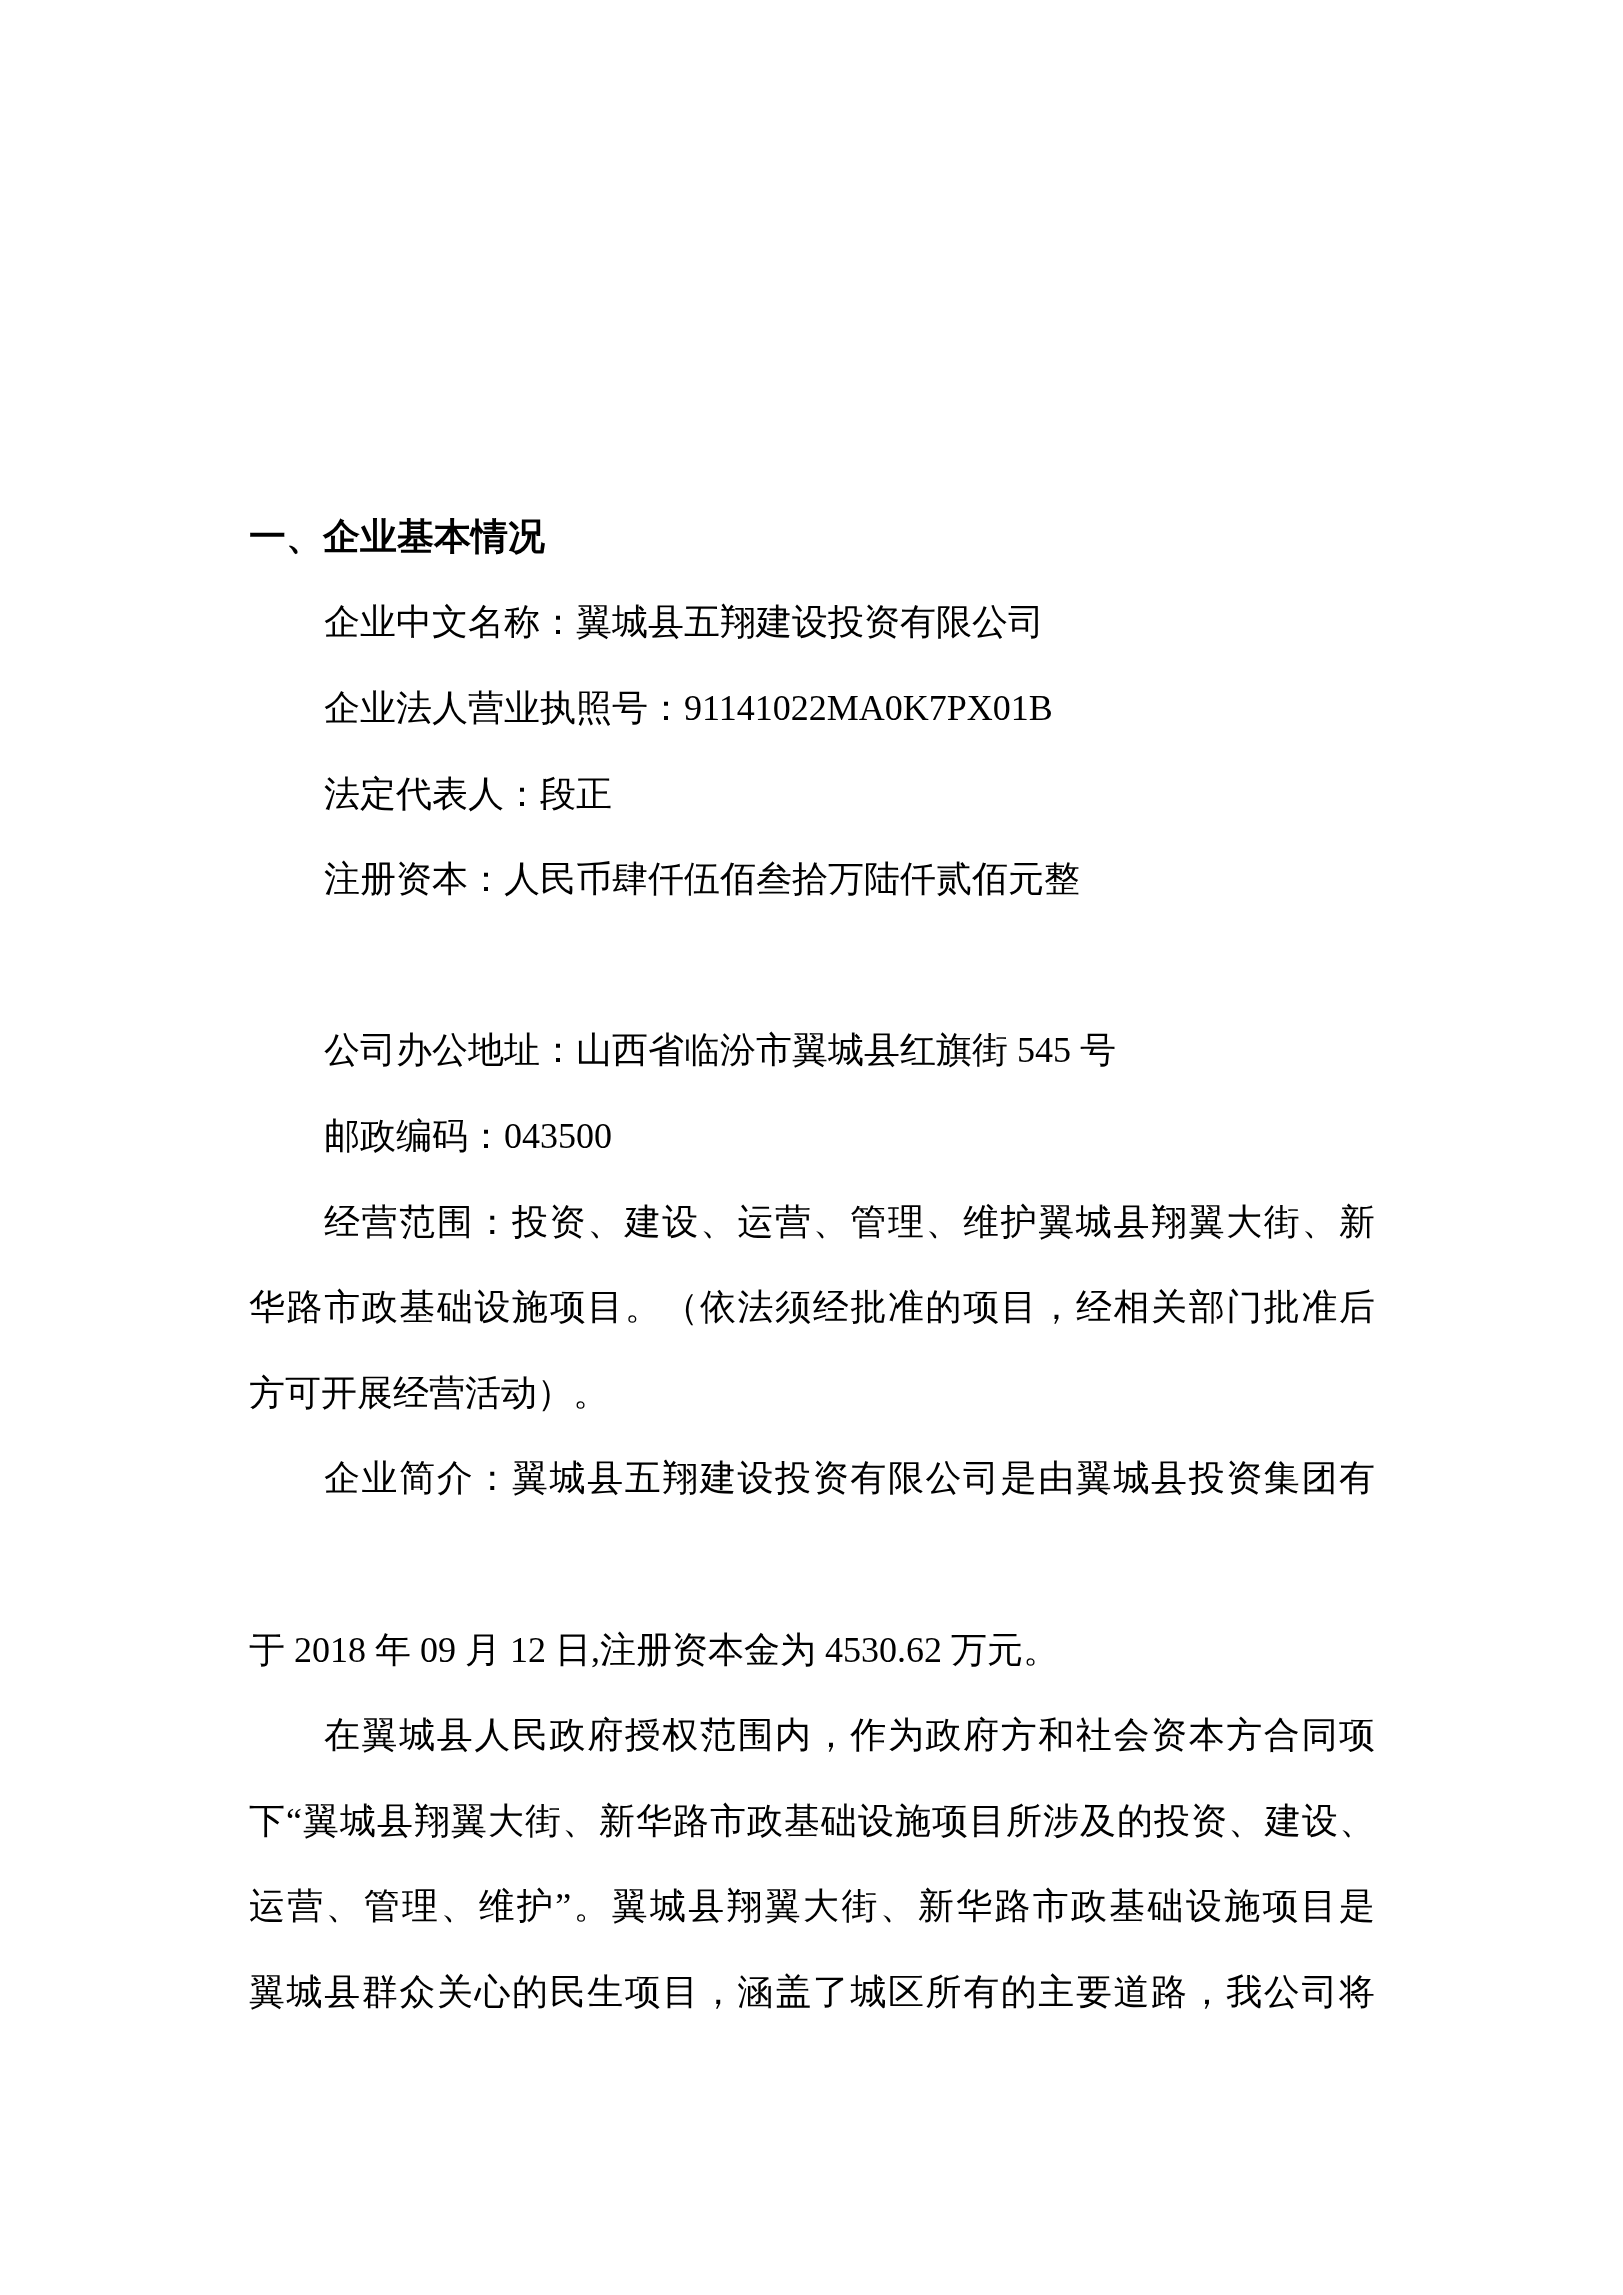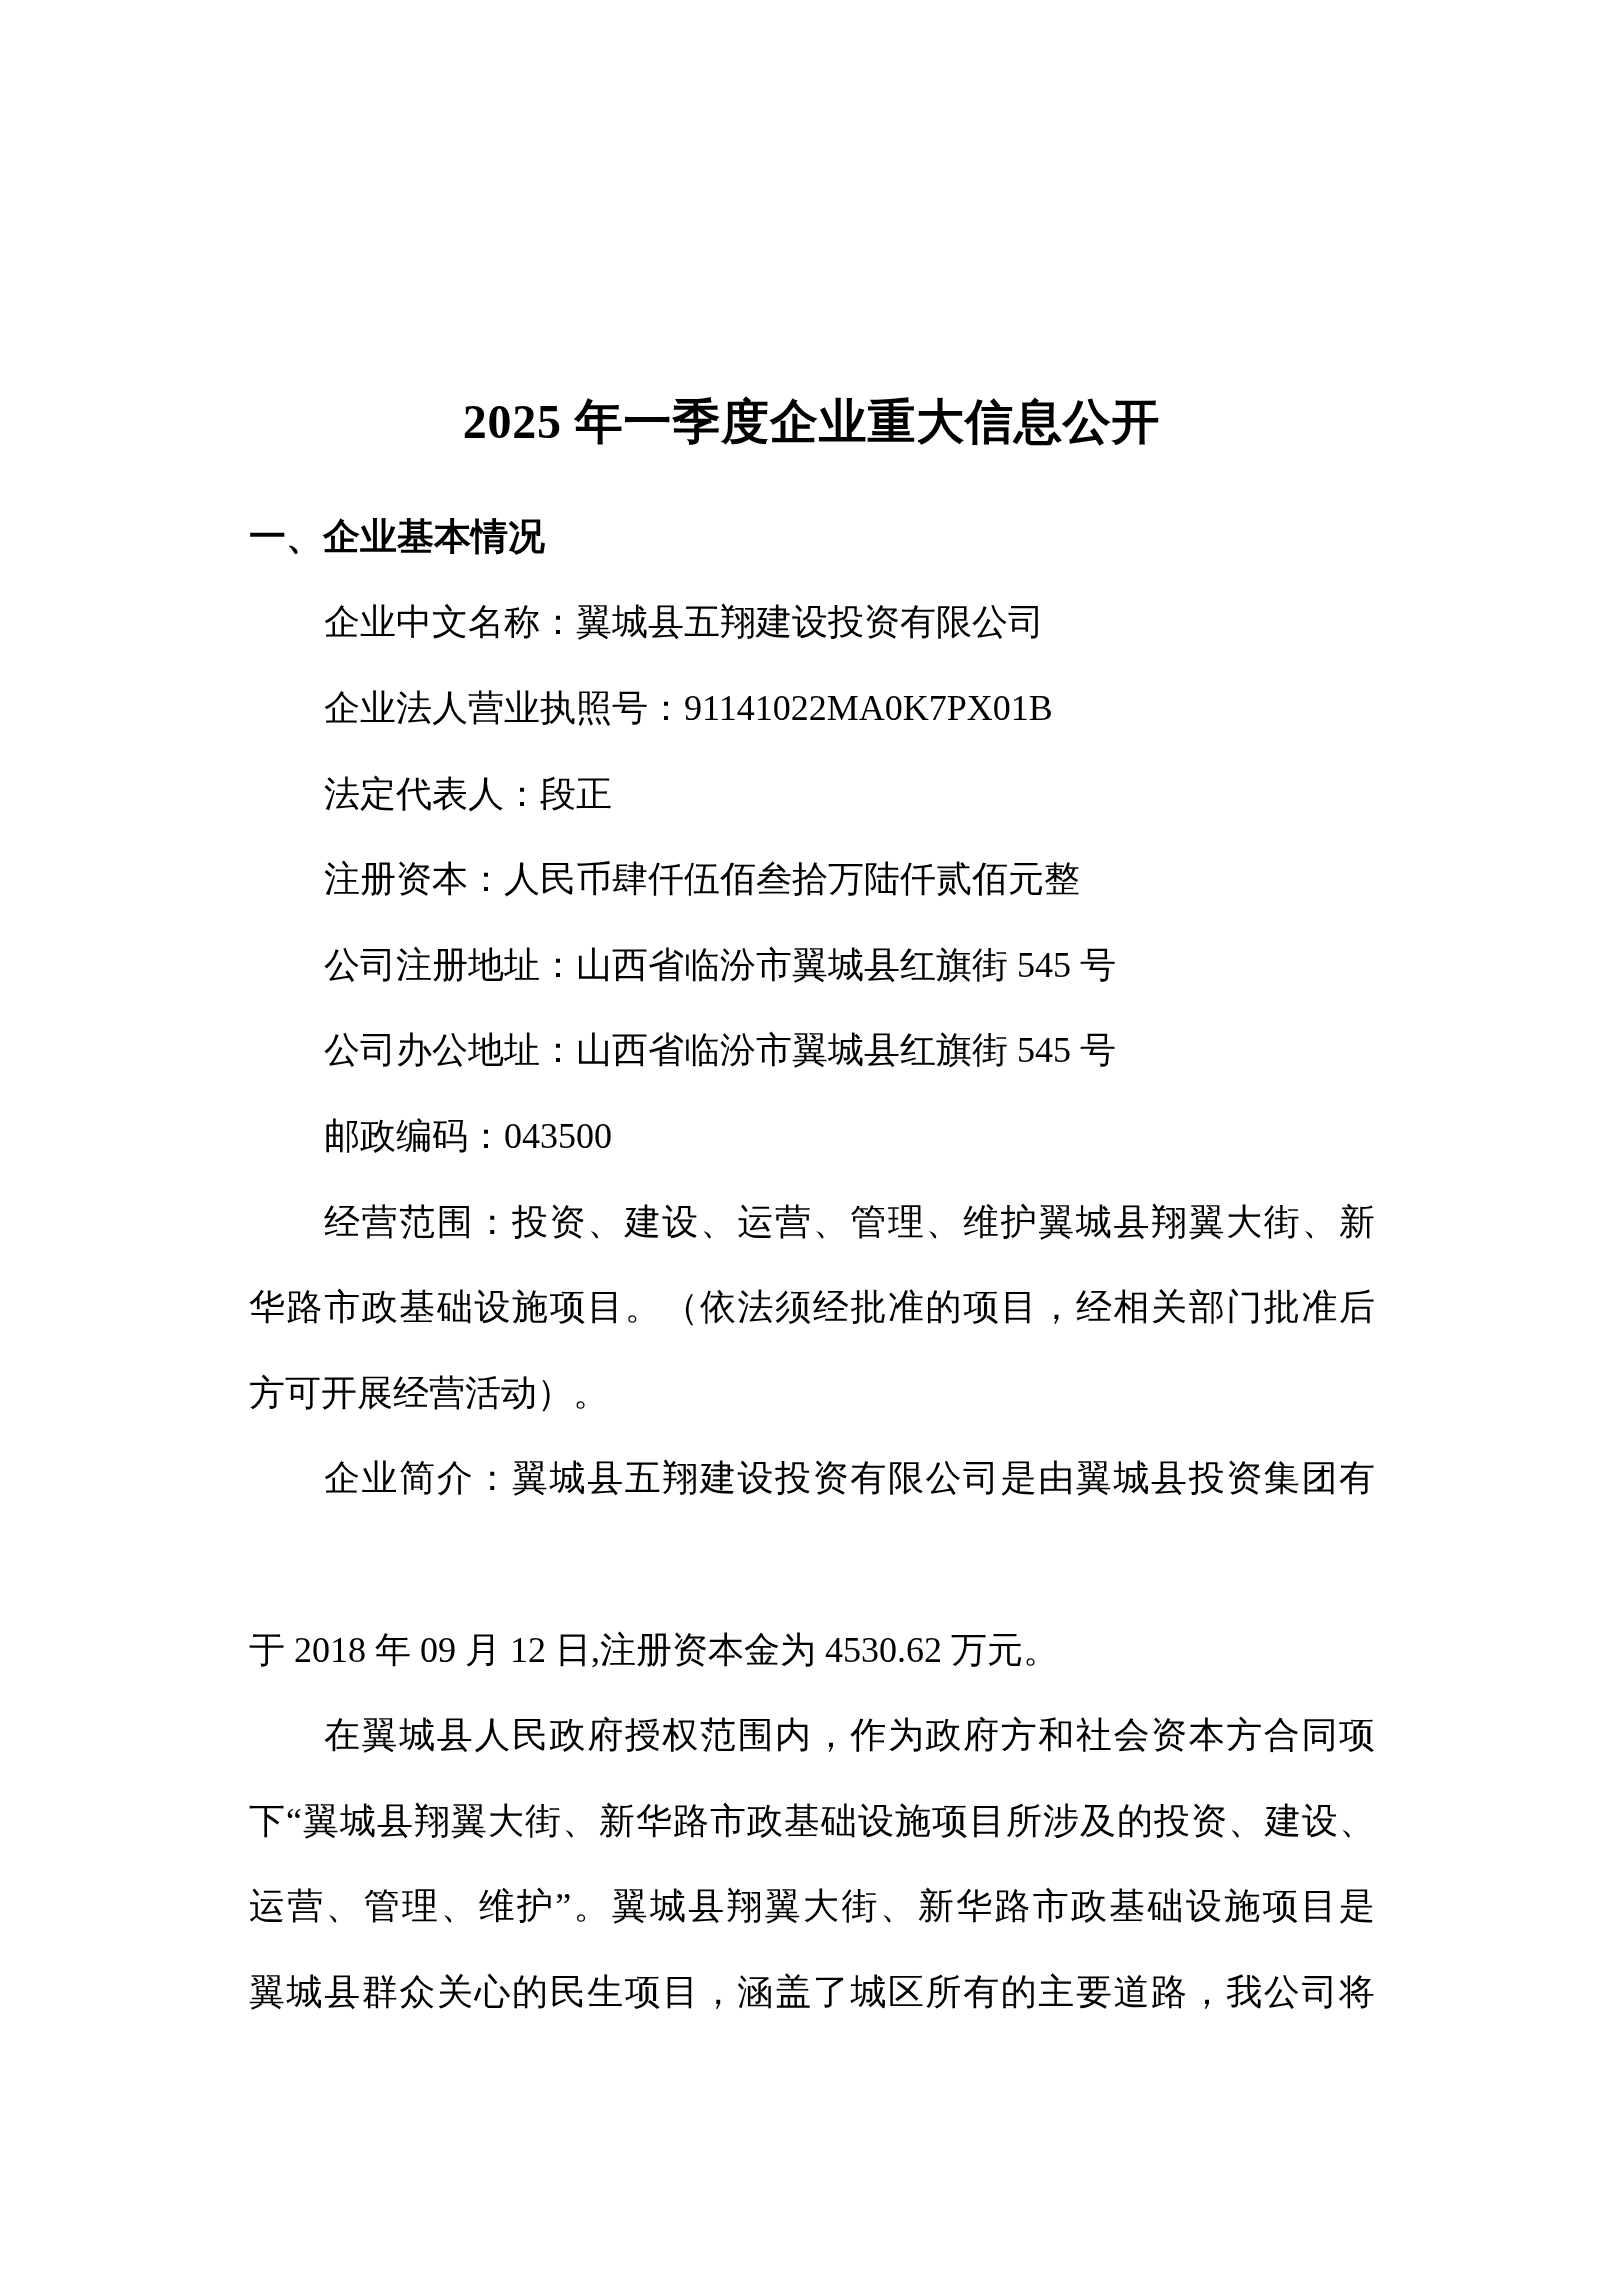--- a/index.html
+++ b/index.html
@@ -74,29 +74,27 @@
   .l15 { top: 1886px; }
   .l16 { top: 1972px; }
   .l17 { top: 2058px; }
 </style>
 </head>
 <body>
 
 <div class="page">
 
 
-  <div class="doc-subtitle">2025 年一季度企业重大信息公开</div>
 
   <div class="section-heading">一、企业基本情况</div>
 
   <div class="bodyline l0 indent noJust">企业中文名称：翼城县五翔建设投资有限公司</div>
   <div class="bodyline l1 indent noJust">企业法人营业执照号：91141022MA0K7PX01B</div>
   <div class="bodyline l2 indent noJust">法定代表人：段正</div>
   <div class="bodyline l3 indent noJust">注册资本：人民币肆仟伍佰叁拾万陆仟贰佰元整</div>
-  <div class="bodyline l4 indent noJust">公司注册地址：山西省临汾市翼城县红旗街 545 号</div>
   <div class="bodyline l5 indent noJust">公司办公地址：山西省临汾市翼城县红旗街 545 号</div>
   <div class="bodyline l6 indent noJust">邮政编码：043500</div>
 
   <div class="bodyline l7 indent just">经营范围：投资、建设、运营、管理、维护翼城县翔翼大街、新</div>
   <div class="bodyline l9 noJust">方可开展经营活动）。</div>
   <div class="bodyline l8 just">华路市政基础设施项目。（依法须经批准的项目，经相关部门批准后</div>
 
   <div class="bodyline l10 indent just">企业简介：翼城县五翔建设投资有限公司是由翼城县投资集团有</div>
   <div class="bodyline l12 noJust">于 2018 年 09 月 12 日,注册资本金为 4530.62 万元。</div>
 

